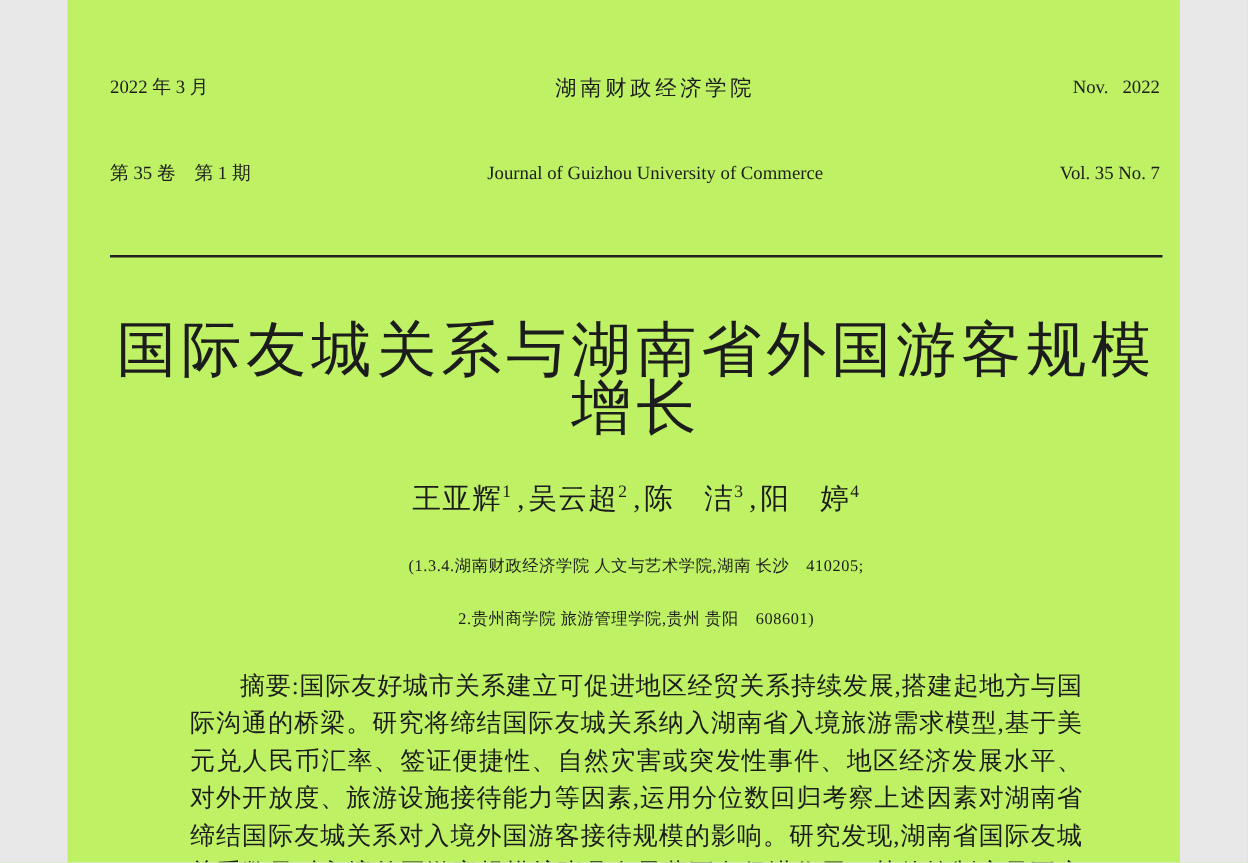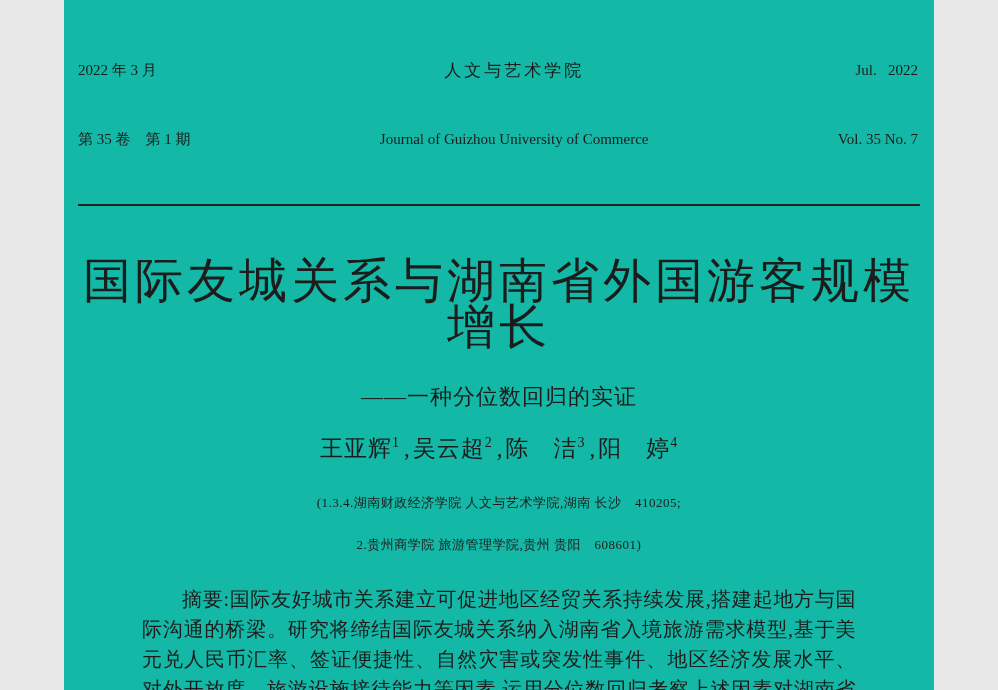--- a/index.html
+++ b/index.html
@@ -1,24 +1,25 @@
 <!DOCTYPE html>
 <html><head>
 <meta charset="utf-8">
 <style>
   html, body { margin: 0; padding: 0; background: #e8e8e8; }
   .page {
     position: relative;
     width: 870px;
     height: 690px;
     margin: 0 auto;
-    background: #14b8a6;
+    background: #bef264;
     color: #1c1c1c;
     font-family: "Liberation Serif", "DejaVu Serif", serif;
     overflow: hidden;
+    padding-left: 20px;
   }
   
   .hdr {
     display: flex;
     justify-content: space-between;
     align-items: flex-start;
     padding: 13px 16px 0 14px;
   }
   .hdr-col { font-size: 15px; line-height: 23px; white-space: pre; }
   .hdr-center { text-align: center; }
@@ -78,32 +79,31 @@
 <body>
 
 <div class="page">
 
   <div class="hdr">
     <div class="hdr-col hdr-left">
       <div>2022 年 3 月</div>
       <div>第 35 卷　第 1 期</div>
     </div>
     <div class="hdr-col hdr-center">
-      <div class="cn">人文与艺术学院</div>
+      <div class="cn">湖南财政经济学院</div>
       <div>Journal of Guizhou University of Commerce</div>
     </div>
     <div class="hdr-col hdr-right">
-      <div>Jul.   2022</div>
+      <div>Nov.   2022</div>
       <div>Vol. 35 No. 7</div>
     </div>
   </div>
   <hr class="rule">
 
   <h1 class="title">国际友城关系与湖南省外国游客规模增长</h1>
-  <div class="subtitle">——一种分位数回归的实证</div>
 
   <div class="authors">
     <span><span>王亚辉</span><sup>1</sup><span class="sep">,</span></span><span><span>吴云超</span><sup>2</sup><span class="sep">,</span></span><span><span>陈　洁</span><sup>3</sup><span class="sep">,</span></span><span><span>阳　婷</span><sup>4</sup></span>
   </div>
 
   <div class="affils">
     <div>(1.3.4.湖南财政经济学院 人文与艺术学院,湖南 长沙　410205;</div>
     <div>2.贵州商学院 旅游管理学院,贵州 贵阳　608601)</div>
   </div>
 

